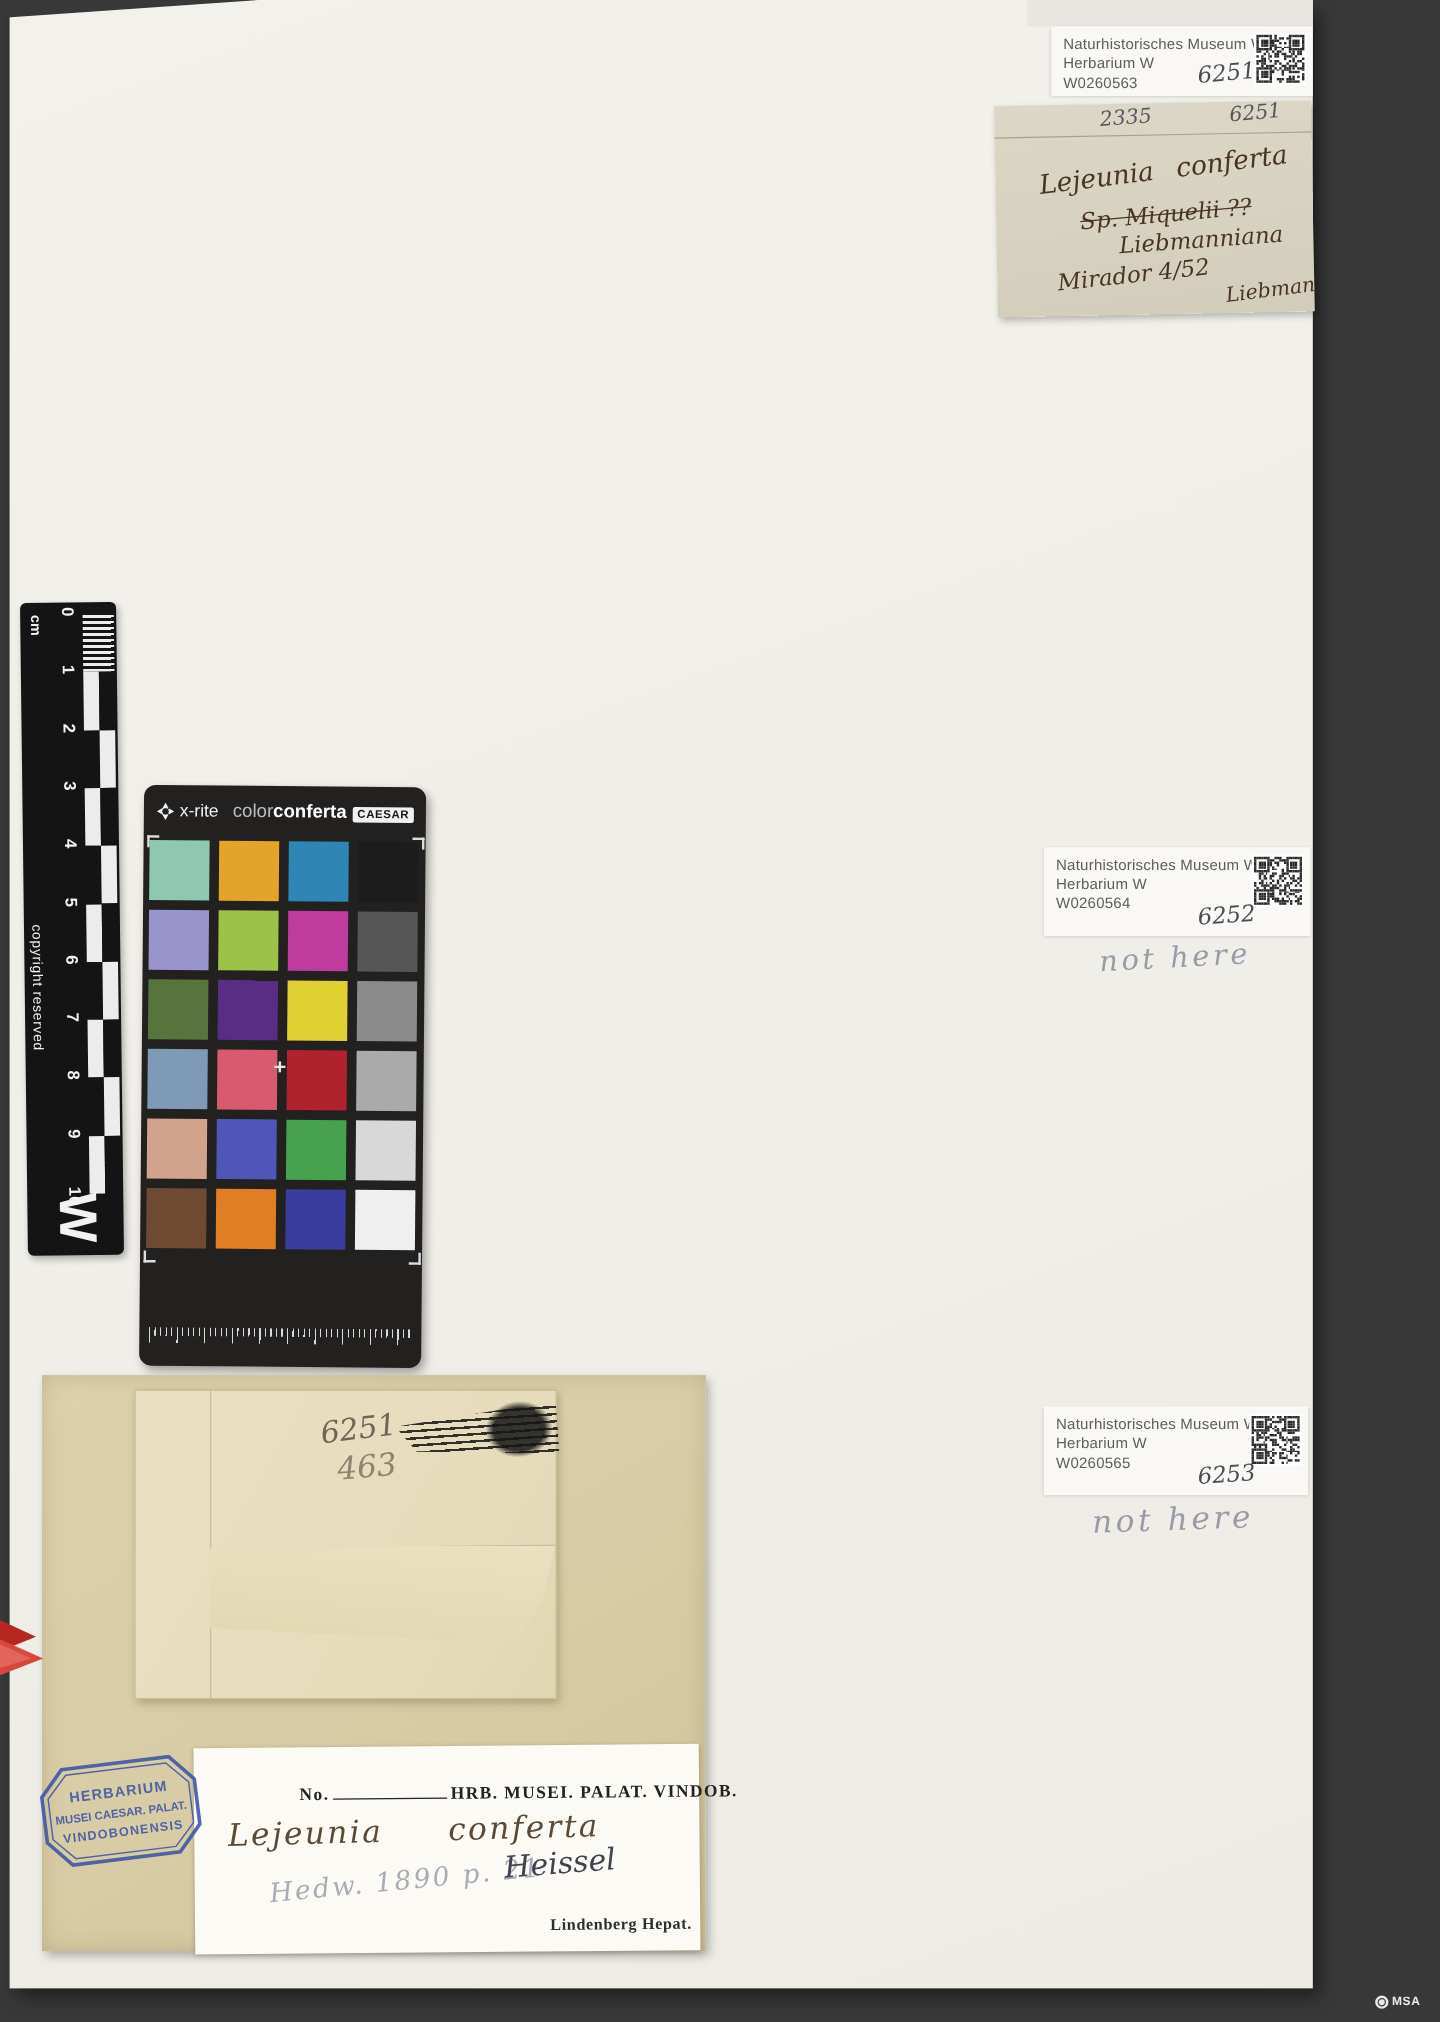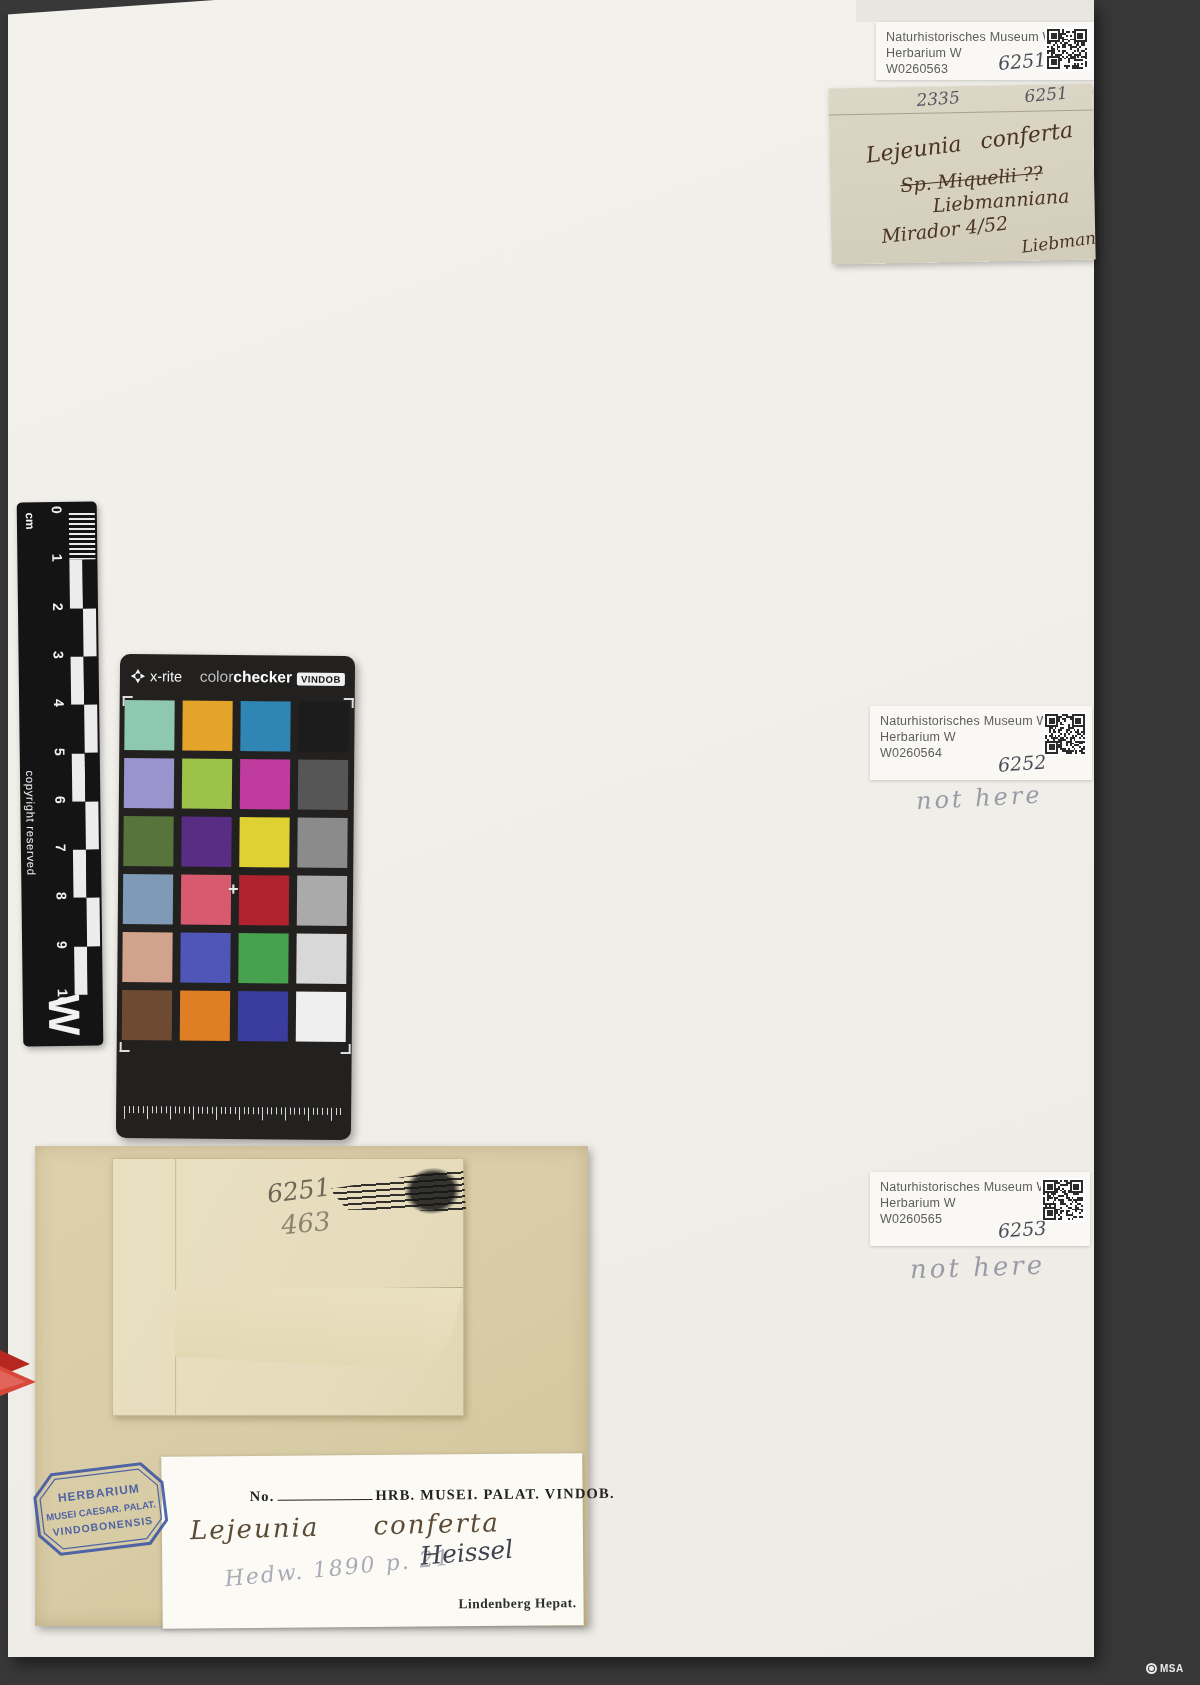--- a/index.html
+++ b/index.html
@@ -1519,21 +1519,21 @@
   </div>
 
   <div class="cchecker">
     <div class="cc-header">
       <span class="cc-brand">
         <svg width="16" height="16" viewBox="0 0 20 20">
           <path fill="#f2f2f2" d="M10 1 L14 8 L10 6.5 L6 8 Z M1 10 L8 6 L6.5 10 L8 14 Z M19 10 L12 6 L13.5 10 L12 14 Z M10 19 L6 12 L10 13.5 L14 12 Z"></path>
         </svg>
         <span>x-rite</span>
       </span>
-      <span class="cc-product"><span>color</span><b>checker</b><span class="cc-classic">VINDOB</span></span>
+      <span class="cc-product"><span>color</span><b>conferta</b><span class="cc-classic">CAESAR</span></span>
     </div>
     <div class="cc-grid">
         <div class="patch" style="background: rgb(143, 200, 177);"></div>
         <div class="patch" style="background: rgb(228, 164, 42);"></div>
         <div class="patch" style="background: rgb(47, 134, 180);"></div>
         <div class="patch" style="background: rgb(28, 28, 28);"></div>
         <div class="patch" style="background: rgb(154, 148, 204);"></div>
         <div class="patch" style="background: rgb(156, 194, 74);"></div>
         <div class="patch" style="background: rgb(192, 59, 158);"></div>
         <div class="patch" style="background: rgb(86, 86, 86);"></div>

